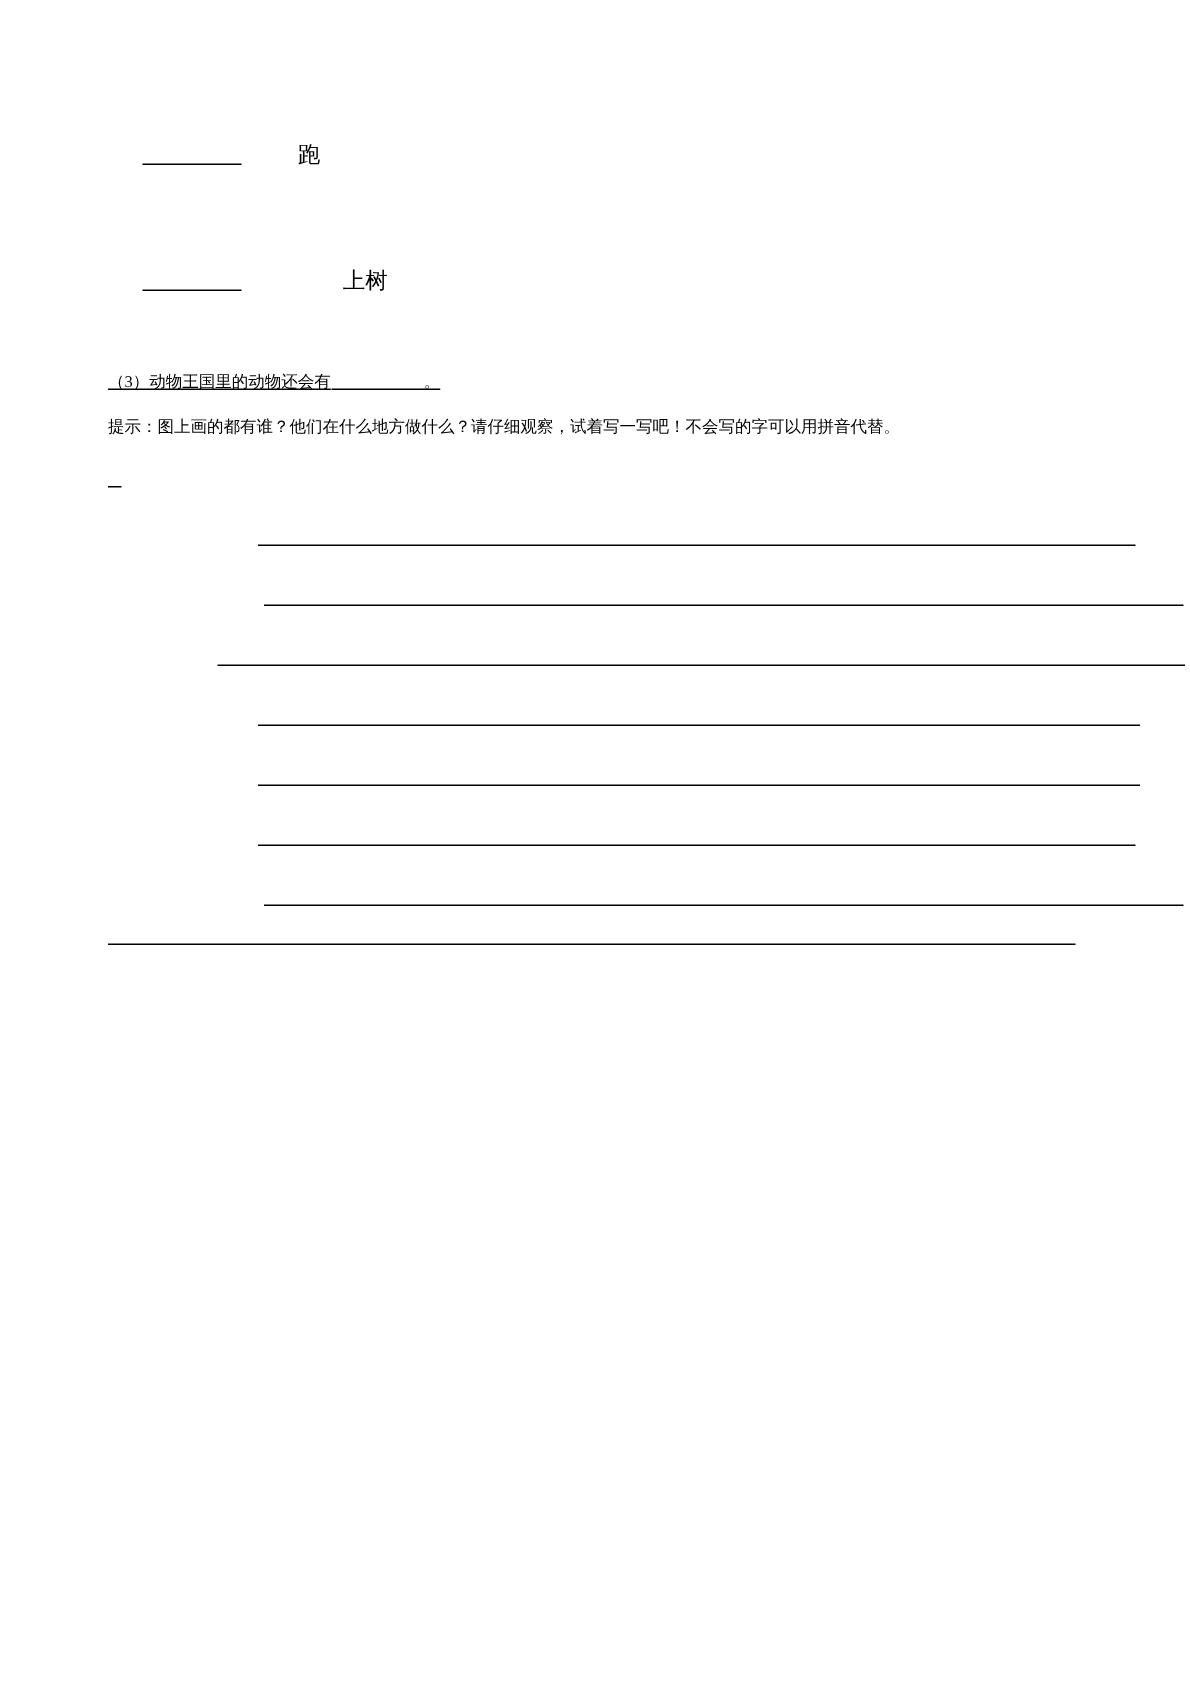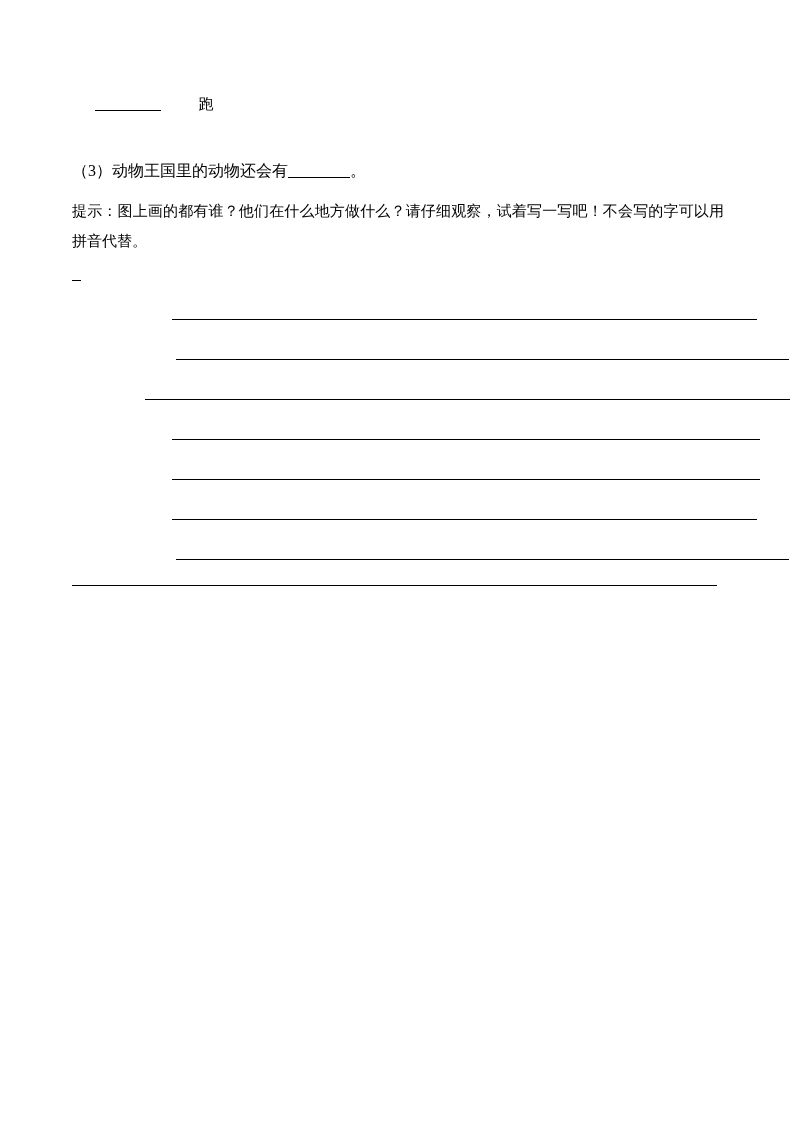--- a/index.html
+++ b/index.html
@@ -33,36 +33,37 @@
     display: inline-block;
     border-bottom: 1px solid #000;
     width: 66px;
     height: 14px;
     vertical-align: -2px;
   }
   .gap-a { display: inline-block; width: 38px; }
   .gap-b { display: inline-block; width: 68px; }
 
   .para {
-    font-size: 16px;
+    font-size: 11px;
     line-height: 30px;
     margin-top: 4px;
+    text-decoration: underline;
   }
   .para.q { margin-top: 10px; }
   .inline-blank {
     display: inline-block;
     border-bottom: 1px solid #000;
     width: 62px;
     height: 14px;
     vertical-align: -2px;
   }
   .hint {
-    font-size: 15px;
+    font-size: 11px;
     line-height: 30px;
-    margin-top: 10px;
+    margin-top: 0;
     width: 652px;
     text-align: justify;
   }
   .answer-area {
     position: relative;
     margin-top: 18px;
     height: 320px;
   }
   .tick {
     position: absolute;
@@ -86,20 +87,23 @@
 </head>
 <body>
 
 <div class="page">
   <div class="content">
 
     <div class="line-row">
       <span class="blank"></span><span class="gap-a"></span><span>跑</span>
     </div>
 
+    <div class="line-row">
+      <span class="blank"></span><span class="gap-b"></span><span>上树</span>
+    </div>
 
     <div class="para q">
       <span>（3）动物王国里的动物还会有</span><span class="inline-blank"></span><span>。</span>
     </div>
 
 
     <div class="hint">提示：图上画的都有谁？他们在什么地方做什么？请仔细观察，试着写一写吧！不会写的字可以用拼音代替。</div>
 
     <div class="answer-area">
       <div class="tick"></div>

